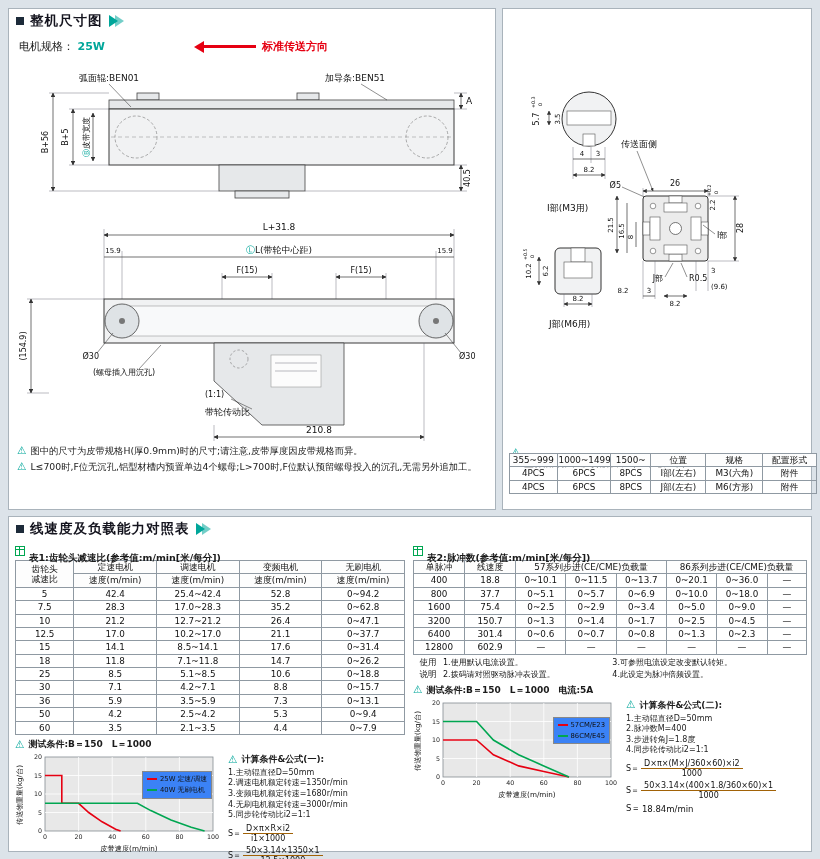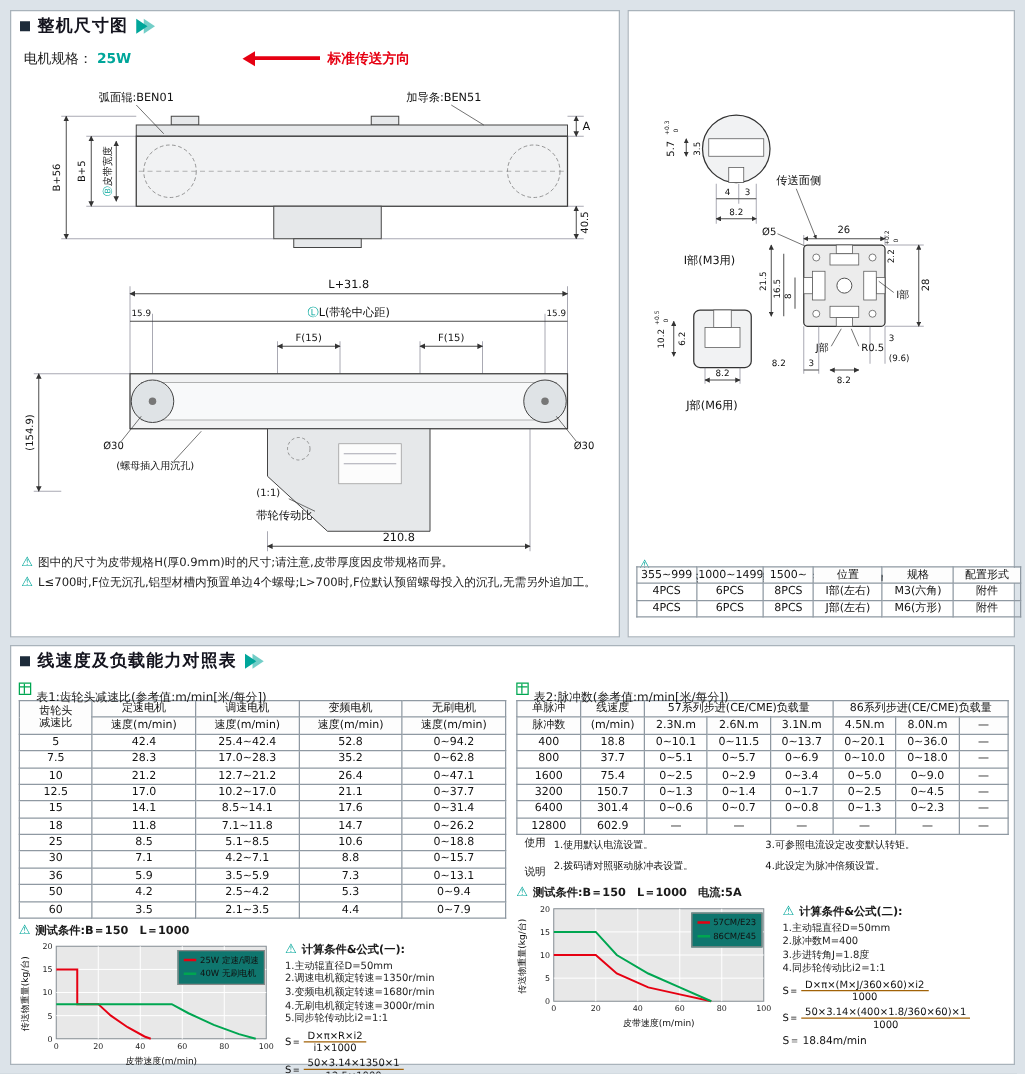--- a/index.html
+++ b/index.html
@@ -48,37 +48,37 @@
 
   .dtable{border-collapse:collapse;width:100%;table-layout:fixed;}
   .dtable th,.dtable td{border:1px solid #8f99a2;font-size:8.8px;text-align:center;
       padding:1px 1px;line-height:1.18;color:#111;font-weight:normal;white-space:nowrap;overflow:hidden;}
   .dtable thead th{background:#fdfdfd;}
   .hl{font-weight:bold;}
 
   #t1col{position:absolute;left:6px;top:26px;width:390px;}
   #t2col{position:absolute;left:404px;top:26px;width:394px;}
   .cap-row{display:flex;align-items:center;height:15px;margin-bottom:2px;}
-  .cap{font-size:9.5px;font-weight:normal;color:#1b1b1b;margin-top:16px;}
+  .cap{font-size:9.5px;font-weight:bold;color:#1b1b1b;margin-top:16px;}
   .tbl-ico{width:10px;height:10px;border:1.5px solid var(--green,#00a651);box-sizing:border-box;
            position:relative;margin-right:4px;flex:0 0 auto;}
   .tbl-ico:before{content:"";position:absolute;left:0;right:0;top:2.5px;border-top:1.2px solid var(--green,#00a651);}
   .tbl-ico:after{content:"";position:absolute;top:0;bottom:0;left:2.5px;border-left:1.2px solid var(--green,#00a651);}
 
   .usage{display:flex;margin-top:2px;}
   .u-label{width:30px;text-align:center;font-size:8.5px;line-height:1.35;color:#111;
-           display:flex;flex-direction:column;justify-content:center;gap:12px;}
+           display:flex;flex-direction:column;justify-content:center;}
   .u-items{flex:1;display:grid;grid-template-columns:1fr 1.15fr;grid-template-rows:auto auto;
            grid-auto-flow:column;font-size:8px;line-height:1.5;color:#111;}
 
   .test-row{display:flex;align-items:center;margin-top:3px;}
   .test-t{font-size:9px;font-weight:bold;color:#1b1b1b;}
   .chart-row{display:flex;margin-top:2px;}
   .chart-box{position:relative;width:205px;flex:0 0 auto;}
-  .legend{position:absolute;right:8px;top:7px;background:#0f766e;border:1px solid #888;
+  .legend{position:absolute;right:8px;top:18px;background:#3b82f6;border:1px solid #888;
           padding:2px 4px;font-size:6.8px;line-height:1.6;color:#111;}
   .legend .sw{display:inline-block;width:10px;height:2px;vertical-align:middle;margin-right:3px;}
   .ctick{font-size:6.3px;fill:#222;} .caxis{font-size:7.2px;fill:#111;}
   .formula-box{margin-left:8px;flex:1;}
   .calc-title{display:flex;align-items:center;font-size:9px;font-weight:bold;color:#1b1b1b;margin-bottom:2px;}
   .calc-items div{font-size:8px;line-height:1.32;color:#222;}
   .f-row{display:flex;align-items:center;font-size:8px;margin-top:3px;color:#111;}
   .f-row .lhs{margin-right:2px;}
   .frac{display:inline-block;text-align:center;}
   .frac .num{display:block;border-bottom:1px solid #a16207;padding:0 3px;}
@@ -584,30 +584,20 @@
             <col style="width:12.8%">
             <col style="width:12.8%">
             <col style="width:10%">
         </colgroup>
         <thead>
           <tr>
             <th>单脉冲</th>
             <th>线速度</th>
             <th colspan="3">57系列步进(CE/CME)负载量</th>
             <th colspan="3">86系列步进(CE/CME)负载量</th>
-          </tr>
-          <tr>
-            <th>脉冲数</th>
-            <th>(m/min)</th>
-            <th>2.3N.m</th>
-            <th>2.6N.m</th>
-            <th>3.1N.m</th>
-            <th>4.5N.m</th>
-            <th>8.0N.m</th>
-            <th>—</th>
           </tr>
         </thead>
         <tbody>
 
             <tr>
               <td>400</td>
               <td>18.8</td>
               <td>0~10.1</td>
               <td>0~11.5</td>
               <td>0~13.7</td>

